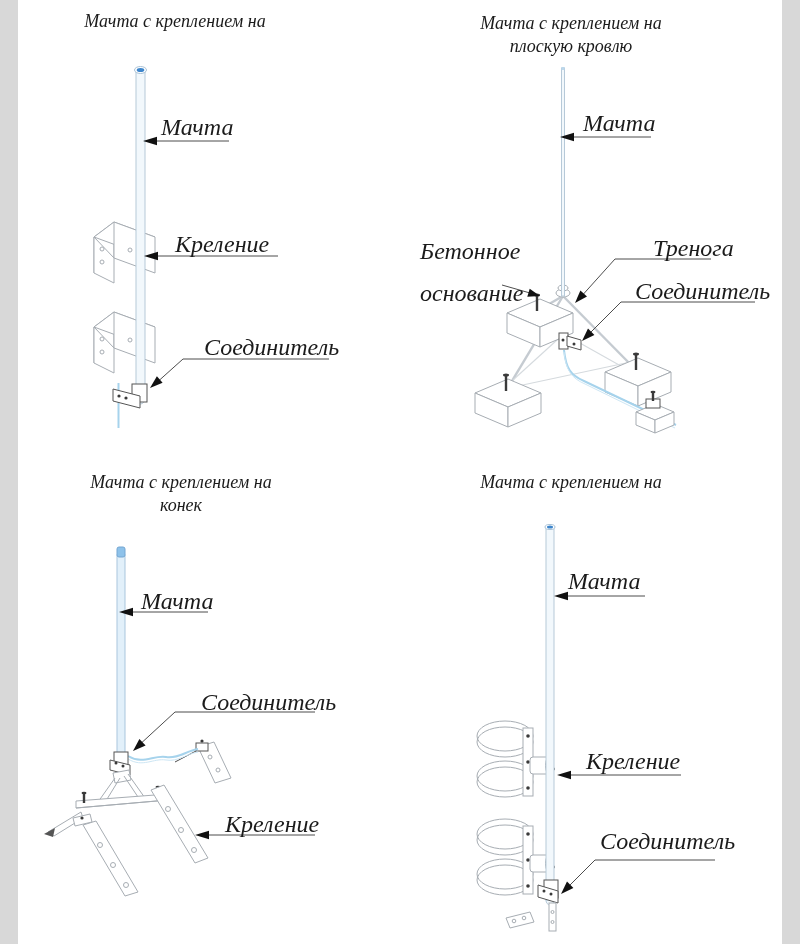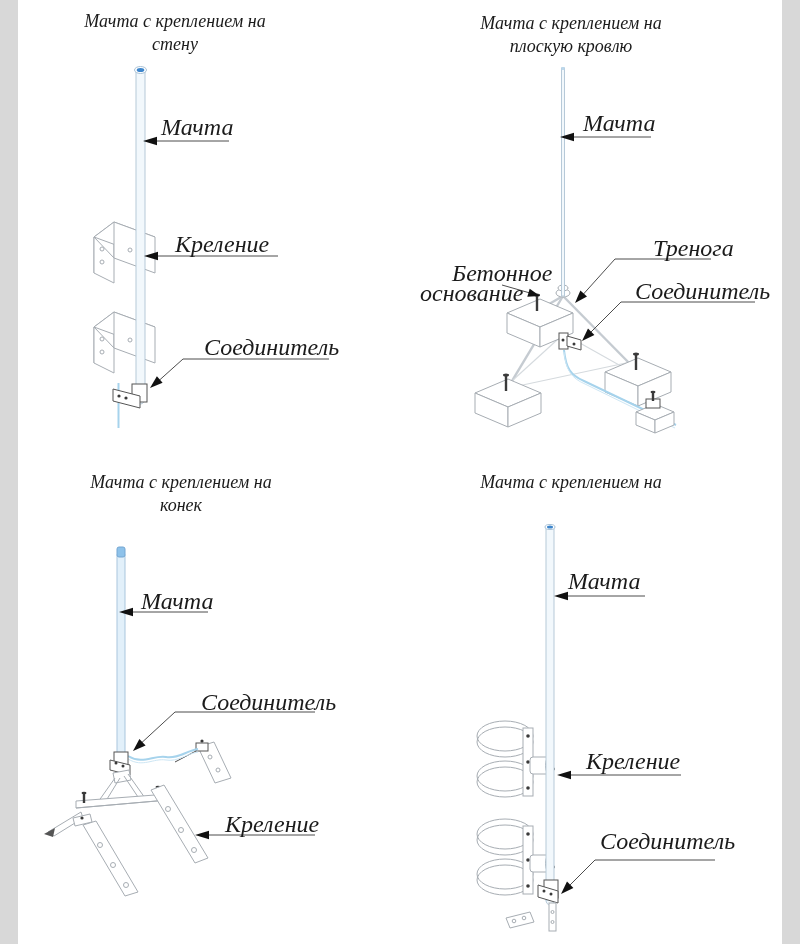--- a/index.html
+++ b/index.html
@@ -85,21 +85,20 @@
         <line class="leader" x1="140" y1="256" x2="260" y2="256"></line>
         <polygon class="arrow" points="126,256 140,251.8 140,260.2"></polygon>
       </g>
       <g>
         <polyline class="leader" points="311,359 165,359 136,385"></polyline>
         <polygon class="arrow" points="132,388 138.9,376.2 144.6,382.7"></polygon>
       </g>
     </svg>
     <div class="title" style="left:7px;top:10px;">
       <div>Мачта с креплением на</div>
-      <div>стену</div>
     </div>
     <div class="lbl" style="left:143px;top:114px;">Мачта</div>
     <div class="lbl" style="left:157px;top:231px;">Креление</div>
     <div class="lbl" style="left:186px;top:334px;">Соединитель</div>
   </section>
 
   <section class="q" style="left:400px;top:0;height:460px;">
     <svg class="art" width="400" height="460" viewBox="0 0 400 460">
 
       <g>
@@ -178,21 +177,21 @@
         <polygon class="arrow" points="122,296 109.3,296.7 111.7,288.7"></polygon>
       </g>
     </svg>
     <div class="title" style="left:3px;top:12px;">
       <div>Мачта с креплением на</div>
       <div>плоскую кровлю</div>
     </div>
     <div class="lbl" style="left:165px;top:110px;">Мачта</div>
     <div class="lbl" style="left:235px;top:235px;">Тренога</div>
     <div class="lbl" style="left:217px;top:278px;">Соединитель</div>
-    <div class="lbl lbl-right" style="left:2px;top:260px;margin-left:32px;">Бетонное</div>
+    <div class="lbl lbl-right" style="left:2px;top:238px;">Бетонное</div>
     <div class="lbl lbl-right" style="left:2px;top:280px;">основание</div>
   </section>
 
   <section class="q" style="left:0;top:460px;height:484px;">
     <svg class="art" width="400" height="484" viewBox="0 0 400 484">
 
       <g>
         <polygon class="draw" points="180,287 196,282 213,318 197,323"></polygon>
         <circle class="hole" cx="192" cy="297" r="2"></circle>
           <circle class="hole" cx="200" cy="310" r="2"></circle>

